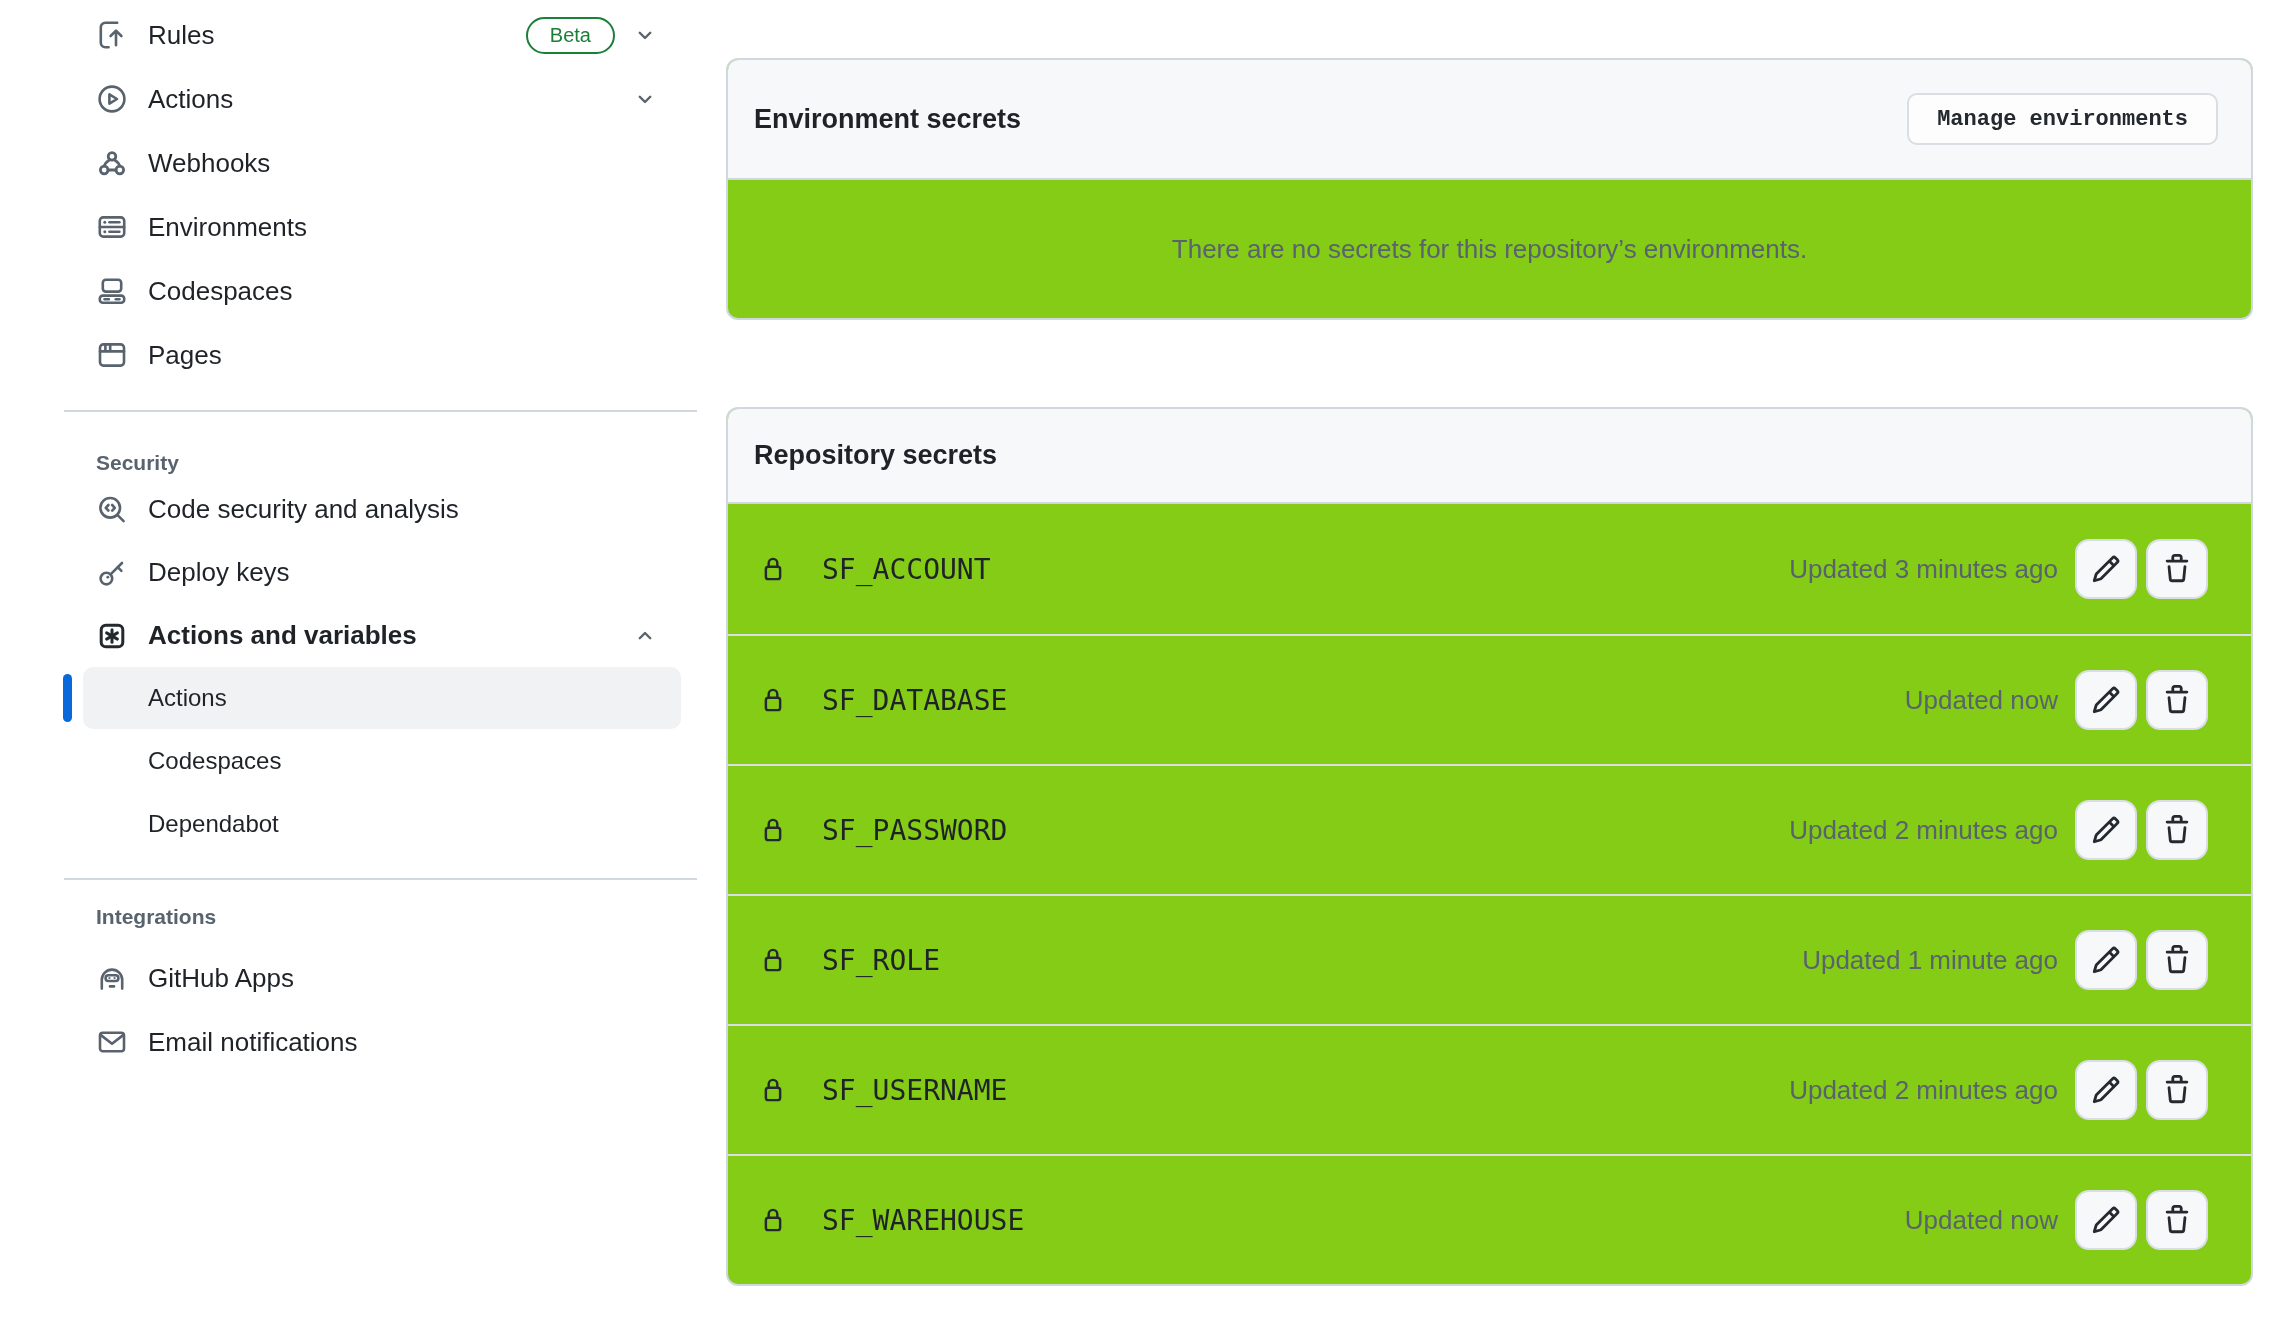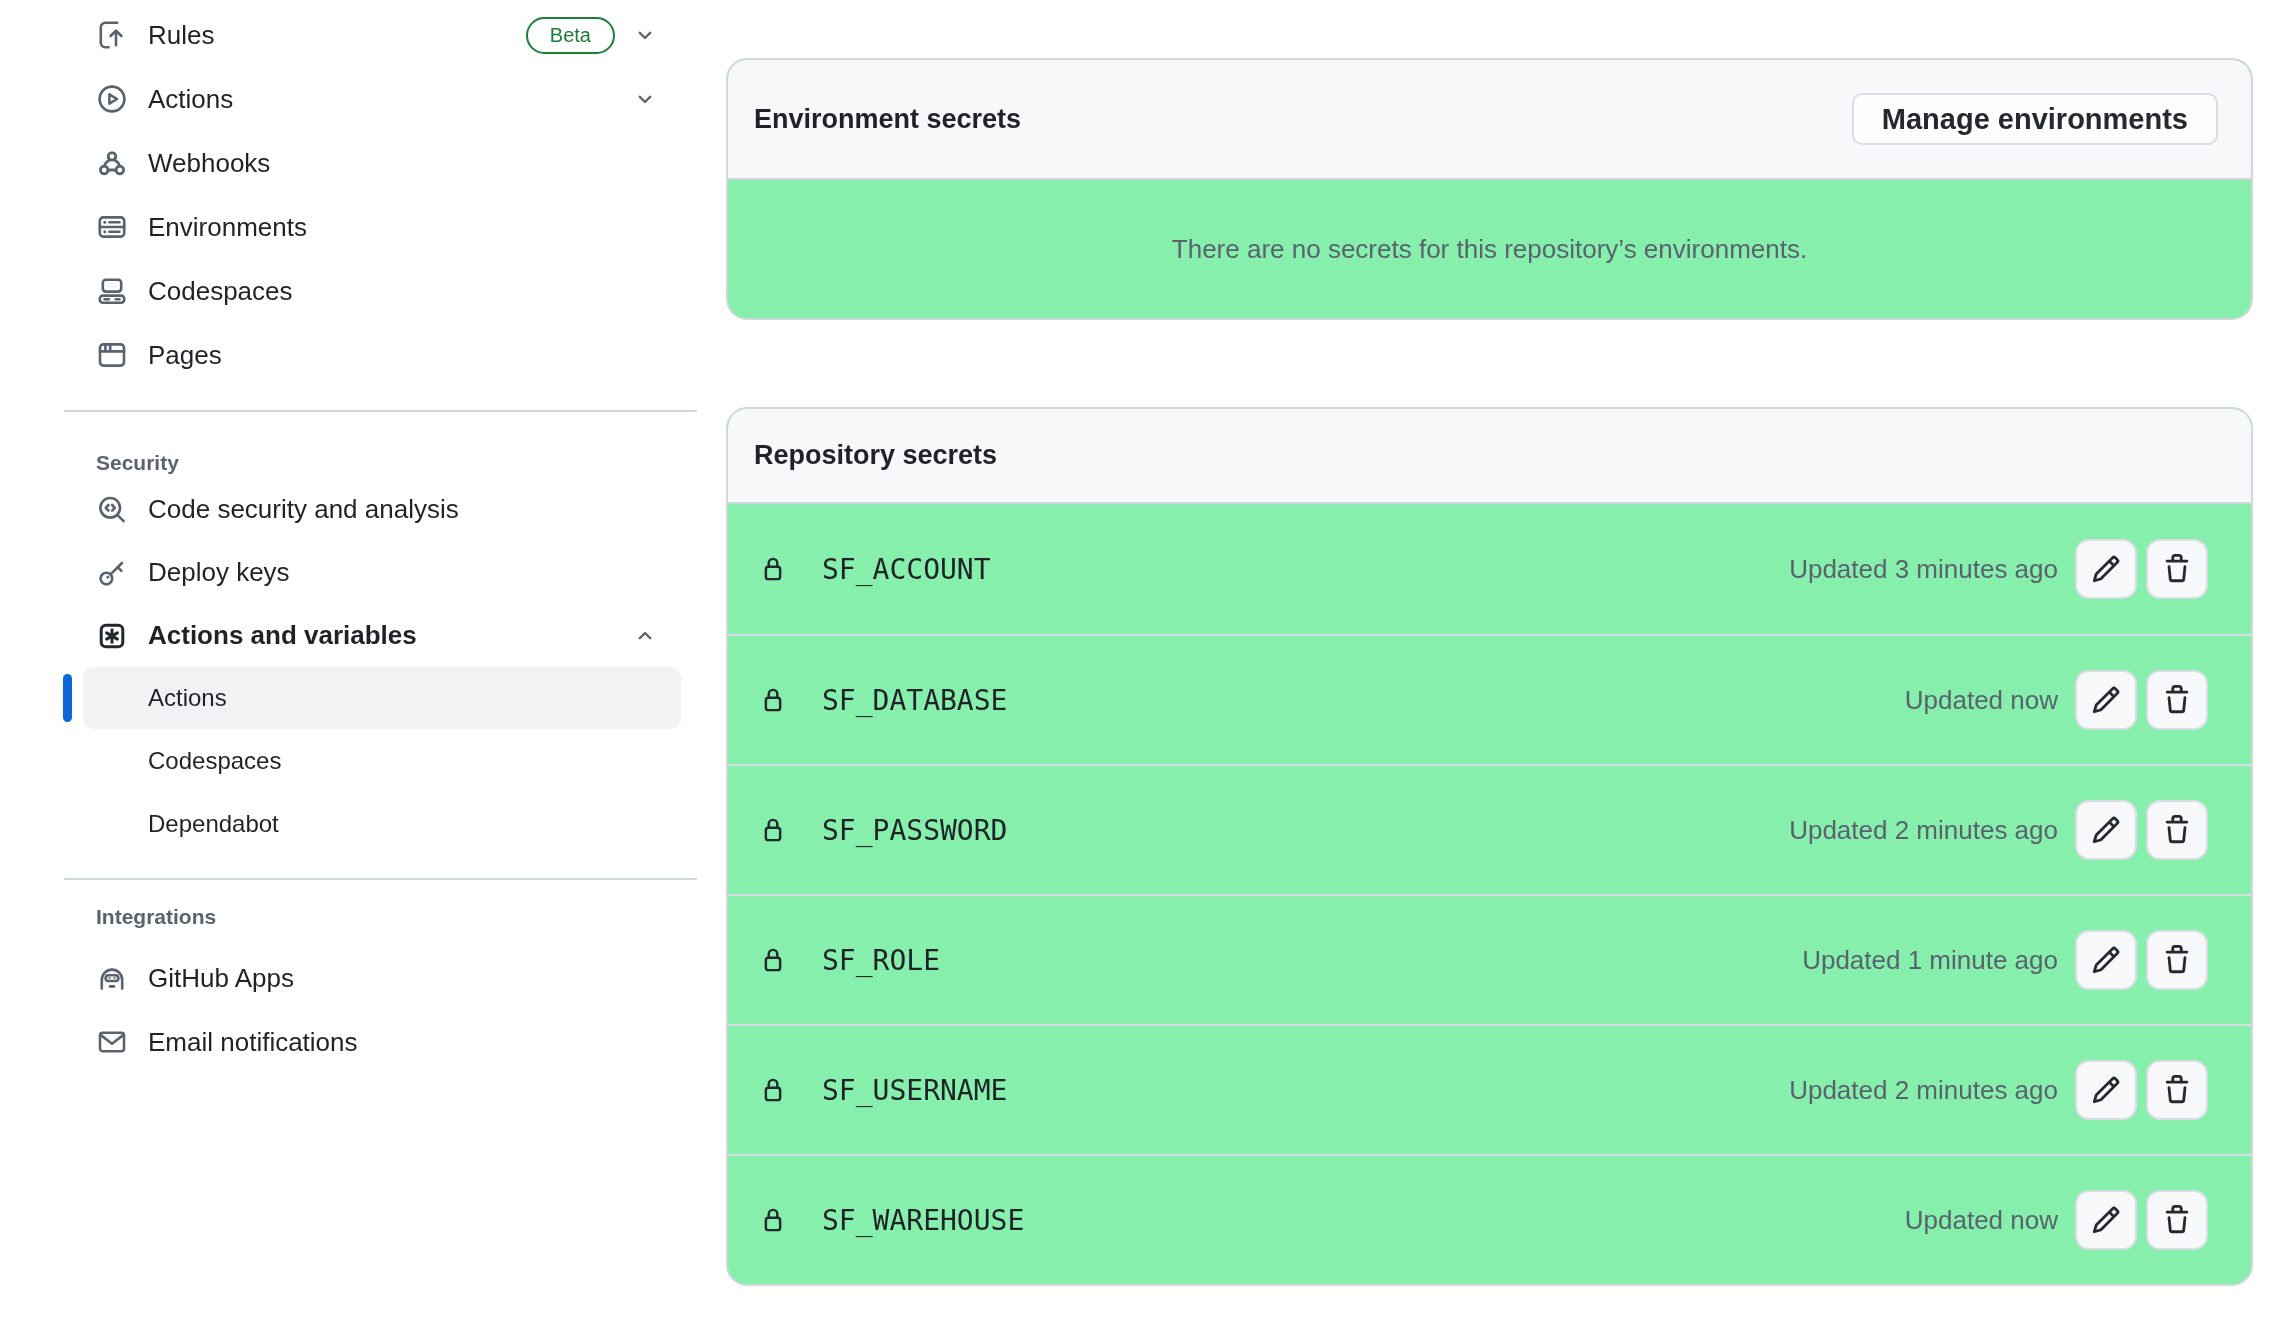--- a/index.html
+++ b/index.html
@@ -32,30 +32,30 @@
   .nav-item.bold{font-weight:700}
   .nav-item.bold .nav-icon{color:#24292f}
   .sub-item{position:relative;display:flex;align-items:center;height:62px;
     margin:0 16px 1px 19px;padding-left:65px;font-size:24px;border-radius:10px;cursor:pointer}
   .sub-item.selected{background:var(--pill-bg)}
   .sub-item.selected::before{content:"";position:absolute;left:-20px;top:7px;bottom:7px;
     width:9px;border-radius:6px;background:var(--accent)}
 
   
   #main{position:absolute;left:726px;top:0;width:1527px}
-  .card{border:2px solid var(--border);border-radius:21px;background:#86efac;overflow:hidden}
+  .card{border:2px solid var(--border);border-radius:12px;background:#84cc16;overflow:hidden}
   .card-header{display:flex;align-items:center;background:var(--header-bg);
     border-bottom:2px solid var(--border);padding:0 33px 0 26px}
   .card-title{font-size:27px;font-weight:700;color:var(--fg)}
   #env-card{margin-top:58px}
   #env-card .card-header{height:120px}
   .btn{margin-left:auto;height:52px;padding:17px 28px;display:flex;align-items:center;
     background:#fdfdfe;border:2px solid var(--btn-border);border-radius:10px;
-    font-size:29px;font-weight:700;color:#24292f;cursor:pointer;
-    font-family:Liberation Sans, sans-serif}
+    font-size:22px;font-weight:700;color:#24292f;cursor:pointer;
+    font-family:Liberation Mono, monospace}
   .empty-body{height:138px;display:flex;align-items:center;justify-content:center;
     font-size:26px;color:var(--muted)}
   #repo-card{margin-top:87px}
   #repo-card .card-header{height:95px}
   .secret-row{display:flex;align-items:center;height:130px;padding:0 43px 0 30px}
   .secret-row + .secret-row{border-top:2px solid var(--row-border)}
   .lock{width:30px;height:30px;flex:none;color:#24292f}
   .secret-name{margin-left:34px;font-family:"DejaVu Sans Mono","Liberation Mono",monospace;
     font-size:28px;color:var(--fg)}
   .spacer{flex:1}

